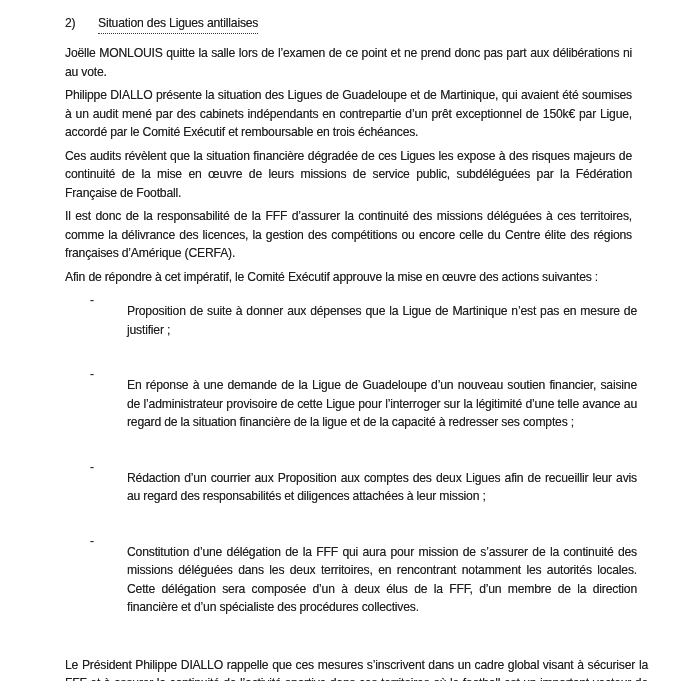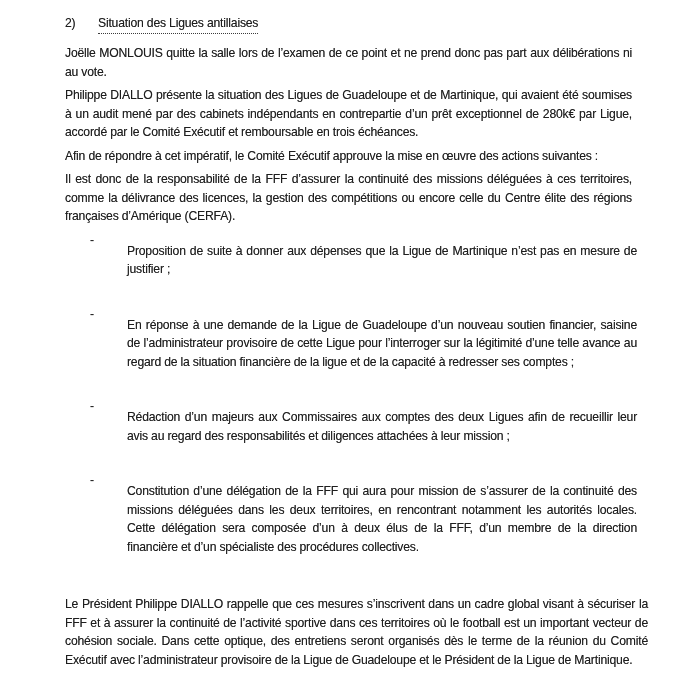--- a/index.html
+++ b/index.html
@@ -68,39 +68,40 @@
 </head>
 <body>
 
 <div class="page">
 
   <div class="heading">
     <span class="hnum">2)</span><span class="htitle">Situation des Ligues antillaises</span>
   </div>
 
   <p class="para">Joëlle MONLOUIS quitte la salle lors de l’examen de ce point et ne prend donc pas part aux délibérations ni au vote.</p>
-  <p class="para">Philippe DIALLO présente la situation des Ligues de Guadeloupe et de Martinique, qui avaient été soumises à un audit mené par des cabinets indépendants en contrepartie d’un prêt exceptionnel de 280k€ par Ligue, accordé par le Comité Exécutif et remboursable en trois échéances.</p>
+  <p class="para">Philippe DIALLO présente la situation des Ligues de Guadeloupe et de Martinique, qui avaient été soumises à un audit mené par des cabinets indépendants en contrepartie d’un prêt exceptionnel de 150k€ par Ligue, accordé par le Comité Exécutif et remboursable en trois échéances.</p>
+  <p class="para">Ces audits révèlent que la situation financière dégradée de ces Ligues les expose à des risques majeurs de continuité de la mise en œuvre de leurs missions de service public, subdéléguées par la Fédération Française de Football.</p>
+  <p class="para">Il est donc de la responsabilité de la FFF d’assurer la continuité des missions déléguées à ces territoires, comme la délivrance des licences, la gestion des compétitions ou encore celle du Centre élite des régions françaises d’Amérique (CERFA).</p>
   <p class="para">Afin de répondre à cet impératif, le Comité Exécutif approuve la mise en œuvre des actions suivantes :</p>
-  <p class="para">Il est donc de la responsabilité de la FFF d’assurer la continuité des missions déléguées à ces territoires, comme la délivrance des licences, la gestion des compétitions ou encore celle du Centre élite des régions françaises d’Amérique (CERFA).</p>
 
   <div class="bullets">
 
     <div class="bullet">
       <span class="marker">-</span>
       <p class="btext">Proposition de suite à donner aux dépenses que la Ligue de Martinique n’est pas en mesure de justifier ;</p>
     </div>
 
     <div class="bullet">
       <span class="marker">-</span>
       <p class="btext">En réponse à une demande de la Ligue de Guadeloupe d’un nouveau soutien financier, saisine de l’administrateur provisoire de cette Ligue pour l’interroger sur la légitimité d’une telle avance au regard de la situation financière de la ligue et de la capacité à redresser ses comptes ;</p>
     </div>
 
     <div class="bullet">
       <span class="marker">-</span>
-      <p class="btext">Rédaction d’un majeurs aux Commissaires aux comptes des deux Ligues afin de recueillir leur avis au regard des responsabilités et diligences attachées à leur mission ;</p>
+      <p class="btext">Rédaction d’un courrier aux Proposition aux comptes des deux Ligues afin de recueillir leur avis au regard des responsabilités et diligences attachées à leur mission ;</p>
     </div>
 
     <div class="bullet">
       <span class="marker">-</span>
       <p class="btext">Constitution d’une délégation de la FFF qui aura pour mission de s’assurer de la continuité des missions déléguées dans les deux territoires, en rencontrant notamment les autorités locales. Cette délégation sera composée d’un à deux élus de la FFF, d’un membre de la direction financière et d’un spécialiste des procédures collectives.</p>
     </div>
 
   </div>
 
   <p class="closing">Le Président Philippe DIALLO rappelle que ces mesures s’inscrivent dans un cadre global visant à sécuriser la FFF et à assurer la continuité de l’activité sportive dans ces territoires où le football est un important vecteur de cohésion sociale. Dans cette optique, des entretiens seront organisés dès le terme de la réunion du Comité Exécutif avec l’administrateur provisoire de la Ligue de Guadeloupe et le Président de la Ligue de Martinique.</p>

